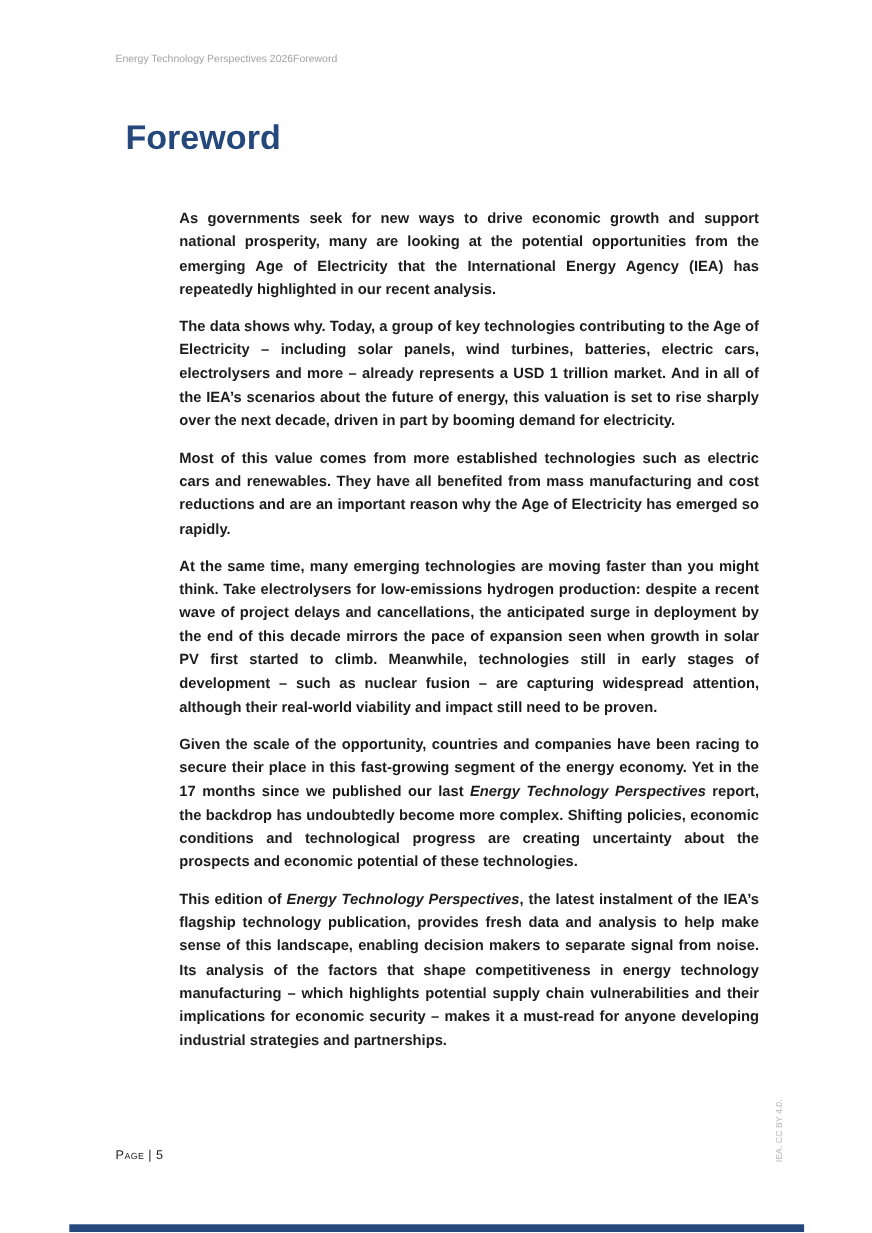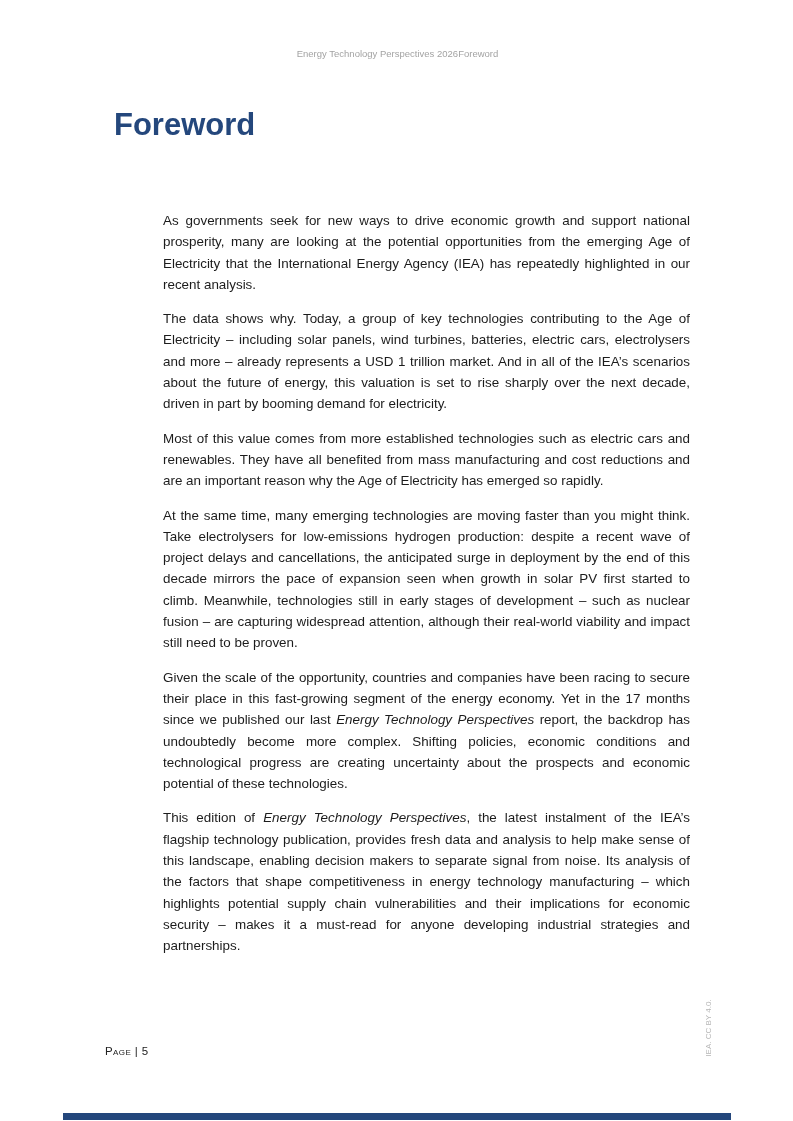--- a/index.html
+++ b/index.html
@@ -10,43 +10,44 @@
     background: #ffffff;
     font-family: "Liberation Sans", sans-serif;
     overflow: hidden;
   }
   .running-header {
     position: absolute;
     top: 48px;
     left: 105px;
     right: 103px;
     display: flex;
-    justify-content: center;
+    justify-content: flex-start;
     font-size: 9.5px;
     color: #a3a3a3;
   }
   .page-title {
     position: absolute;
     top: 106px;
     left: 114px;
     margin: 0;
     font-size: 31px;
     line-height: 38px;
     font-weight: bold;
     color: #24477c;
   }
   .article {
     position: absolute;
-    top: 210px;
+    top: 188px;
     left: 163px;
     width: 527px;
     font-size: 13.4px;
     line-height: 21.3px;
     color: #1c1c1c;
     text-align: justify;
+    font-weight: bold;
   }
   .article p { margin: 0 0 13px 0; }
   .article .italic { font-style: italic; }
   .page-number {
     position: absolute;
     top: 1045px;
     left: 105px;
     width: 586px;
     font-size: 11.5px;
     color: #222222;

